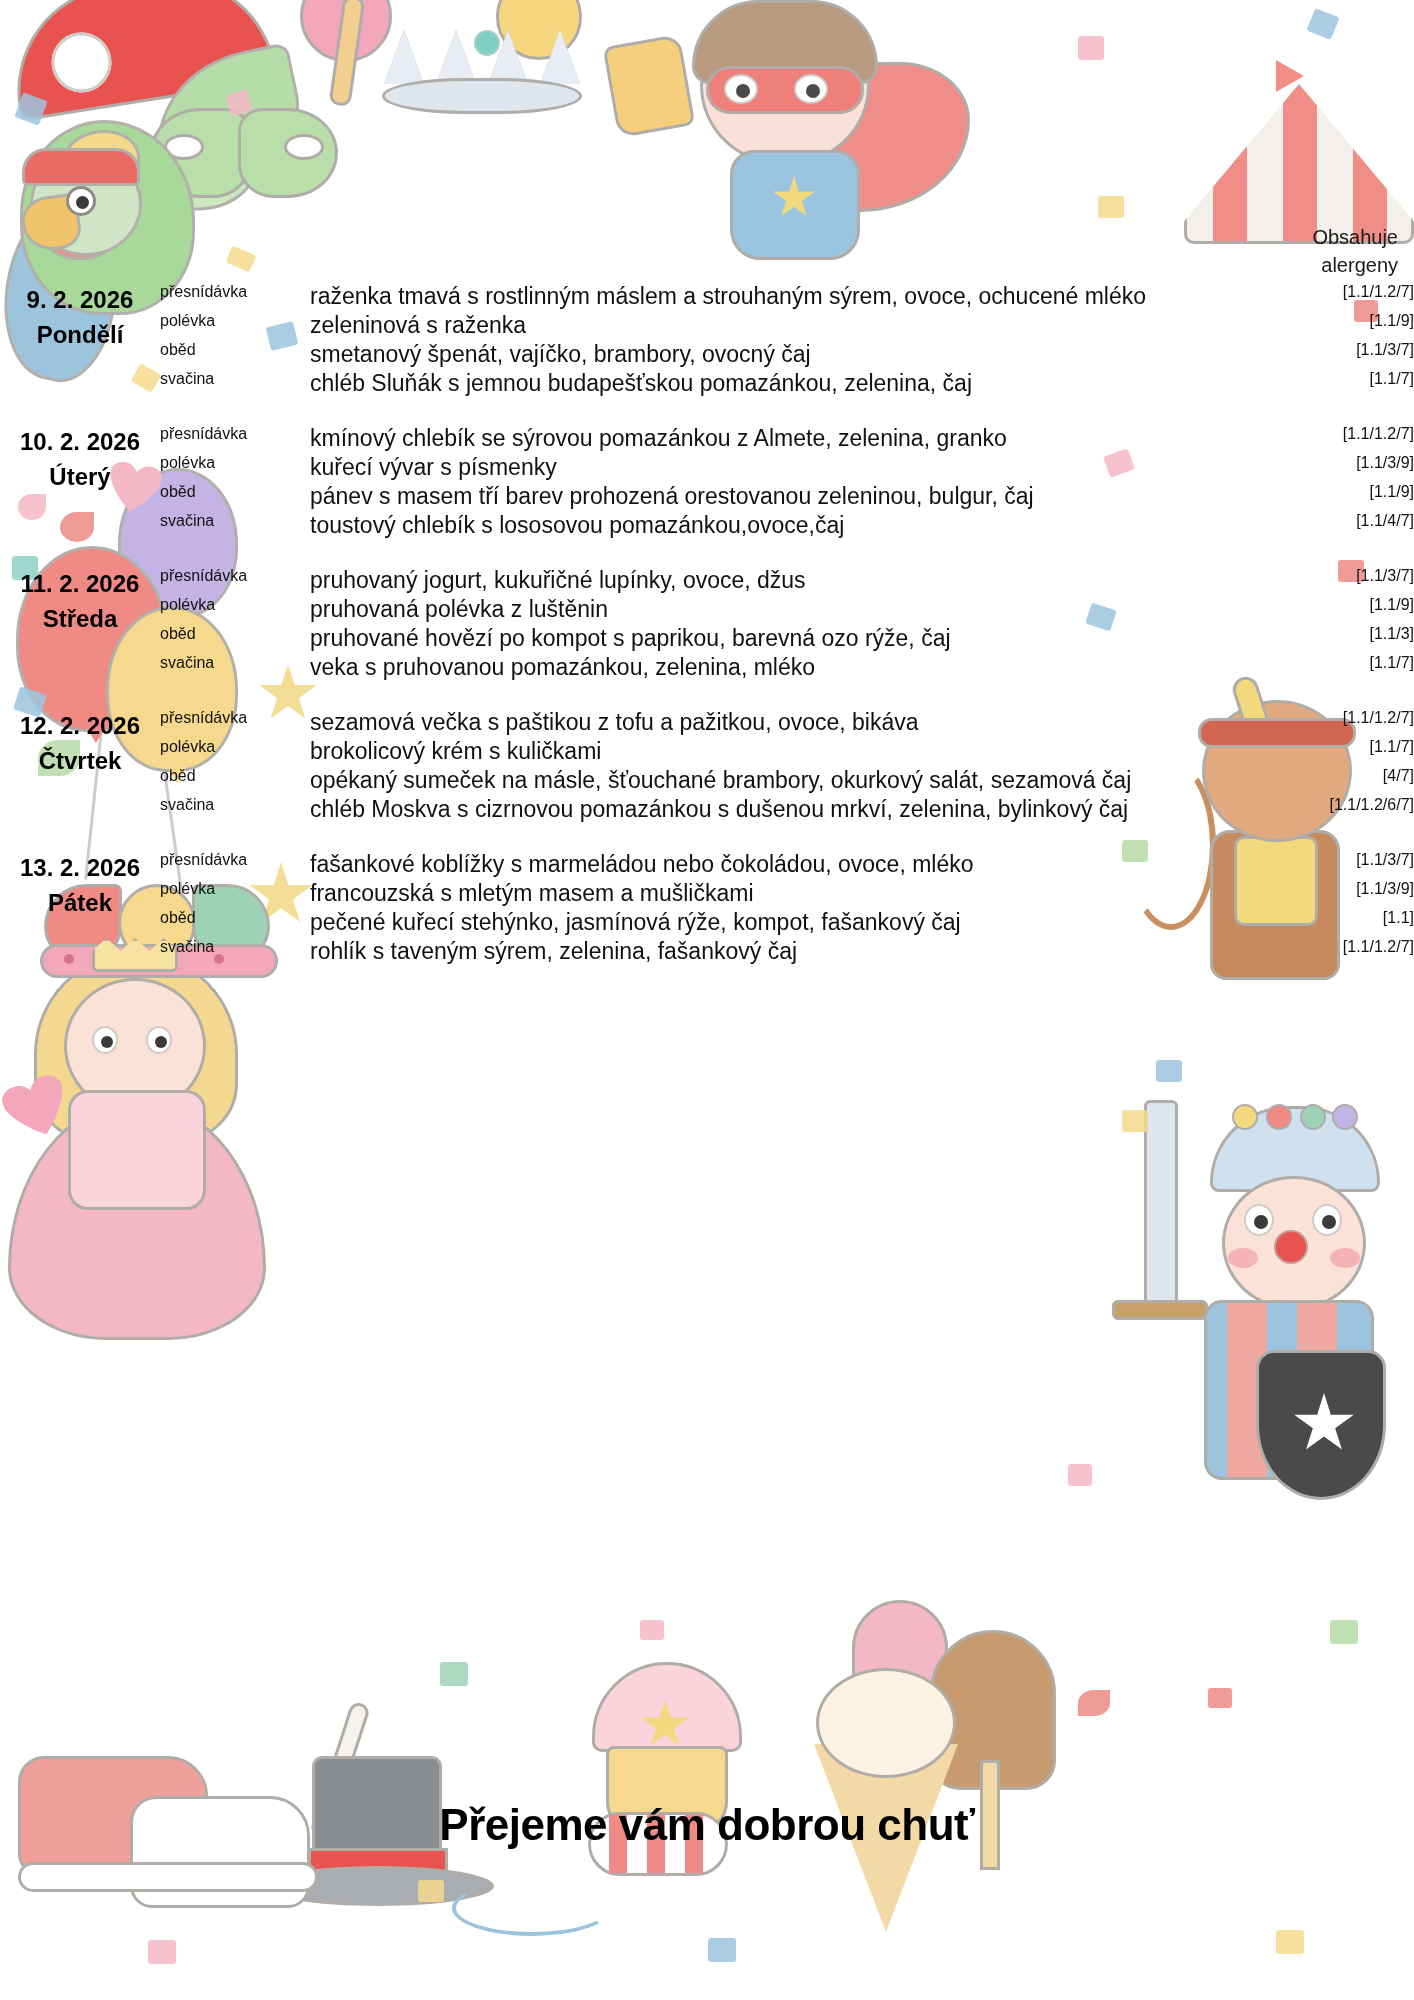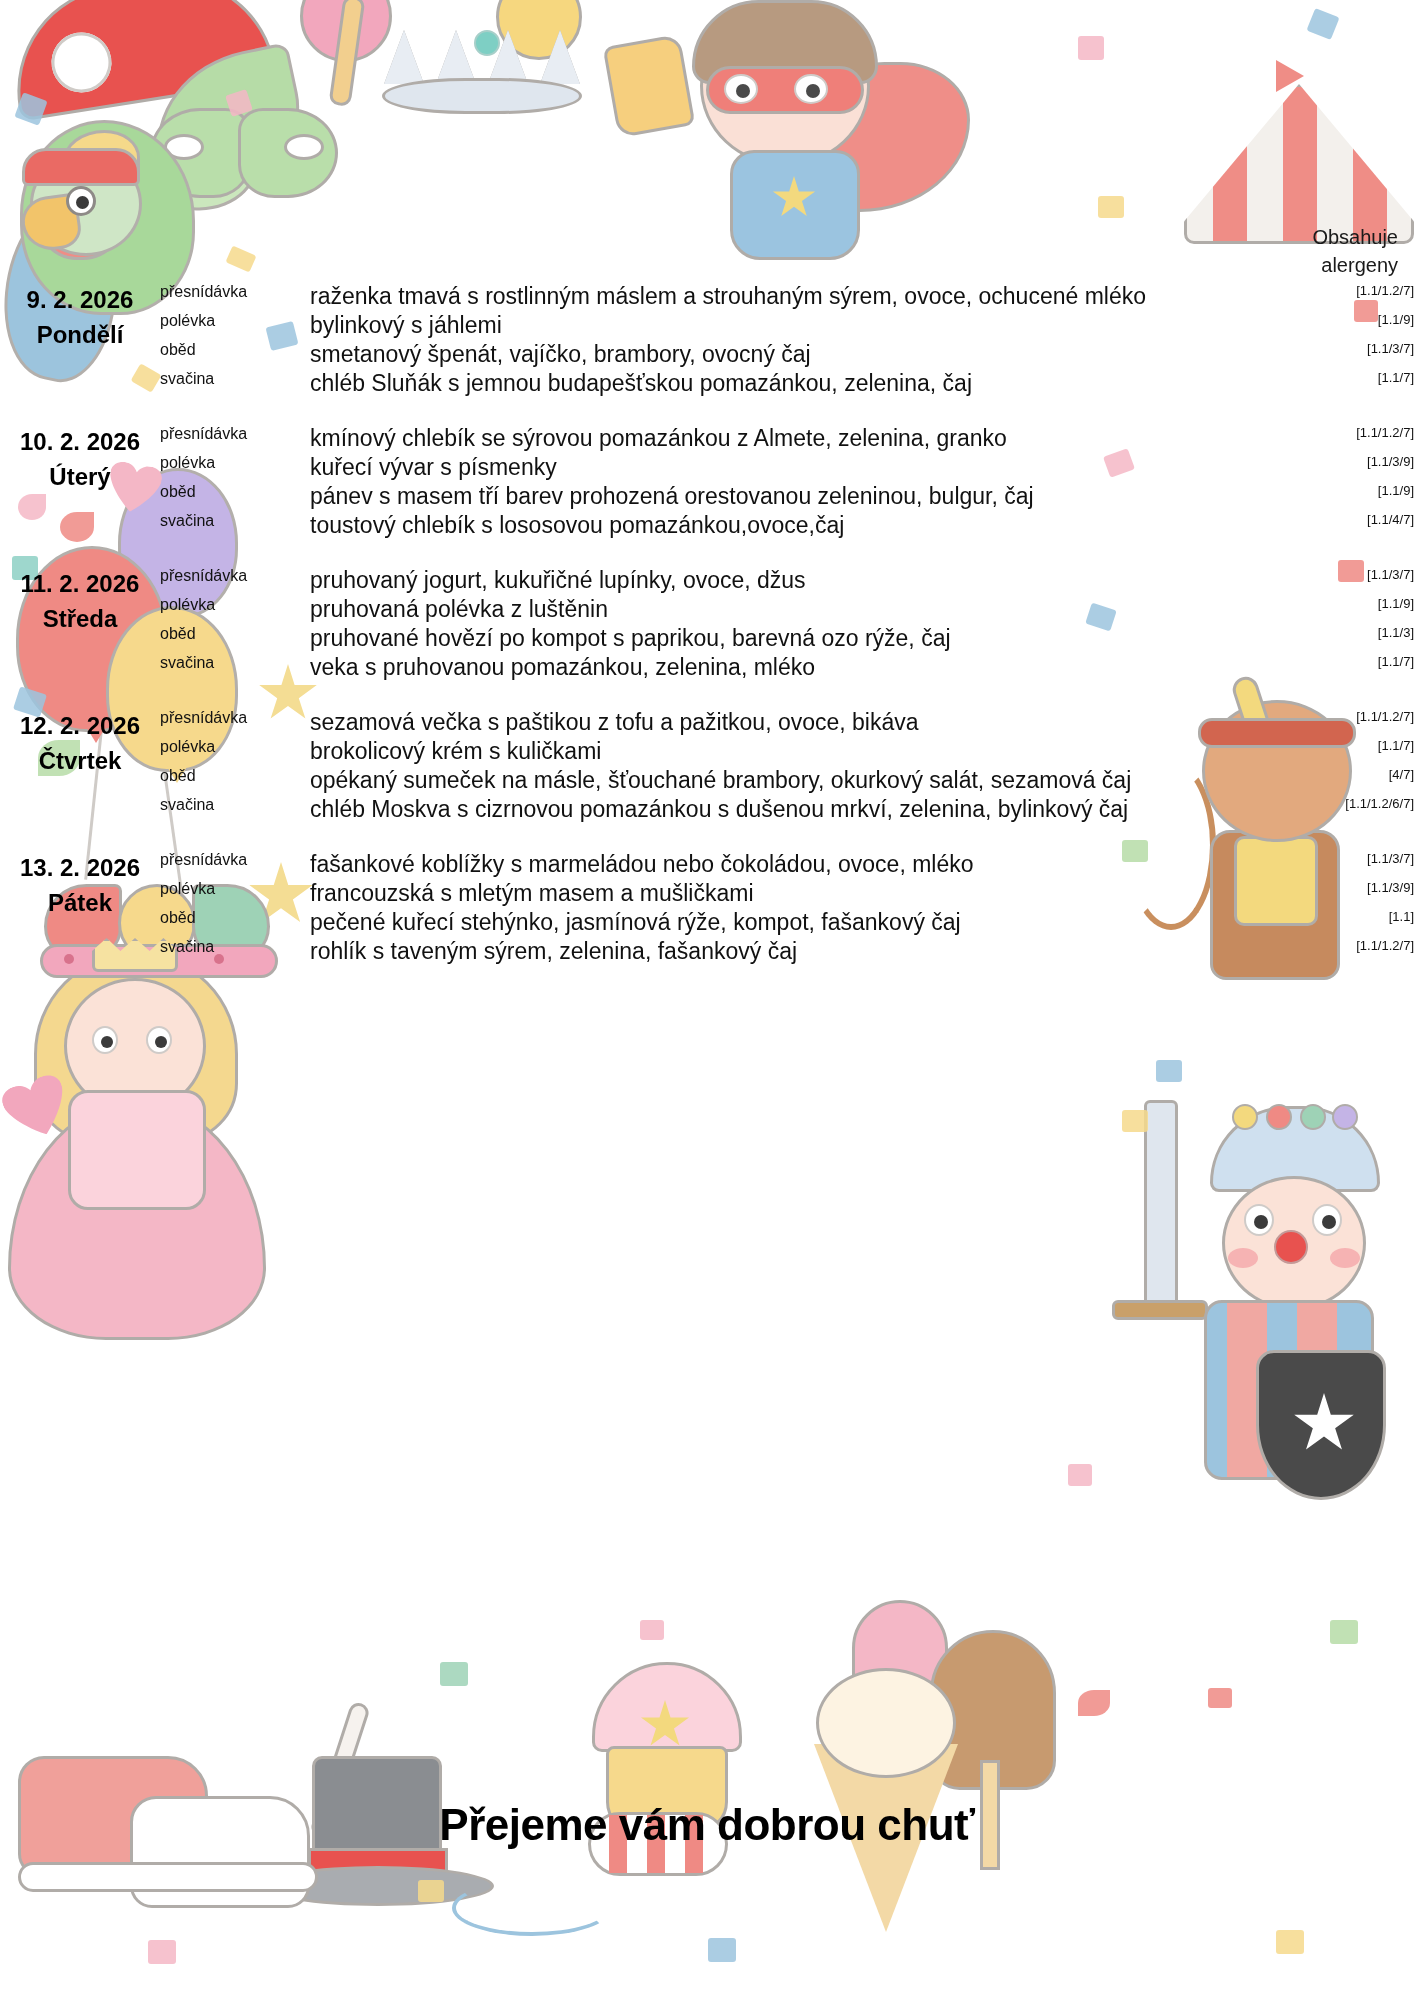--- a/index.html
+++ b/index.html
@@ -72,21 +72,21 @@
     white-space:nowrap;
   }
   .food-text {
     font-size:23px; color:#111;
     text-align:justify;
     text-justify:inter-word;
     padding-right:14px;
   }
   .food-text.nojust { text-align:left; }
   .alg-text {
-    font-size:13px; color:#111;
+    font-size:16px; color:#111;
     text-align:right;
     padding-right:6px;
     white-space:nowrap;
   }
   tr.meal-row > td { padding-bottom:2px; }
   tr.spacer td { height:26px; }
 
   .note {
     position:absolute; left:0; right:0; top:1717px;
     text-align:center;
@@ -500,21 +500,21 @@
     </colgroup>
     <tbody id="menu-body">
         <tr class="meal-row">
           <td rowspan="4" class="date-box"><span>9. 2. 2026</span><span class="dow">Pondělí</span></td>
           <td class="meal-label">přesnídávka</td>
           <td class="food-text">raženka tmavá s rostlinným máslem a strouhaným sýrem, ovoce, ochucené mléko</td>
           <td class="alg-text">[1.1/1.2/7]</td>
         </tr>
         <tr class="meal-row">
           <td class="meal-label">polévka</td>
-          <td class="food-text nojust">bylinkový s jáhlemi</td>
+          <td class="food-text nojust">zeleninová s raženka</td>
           <td class="alg-text">[1.1/9]</td>
         </tr>
         <tr class="meal-row">
           <td class="meal-label">oběd</td>
           <td class="food-text nojust">smetanový špenát, vajíčko, brambory, ovocný čaj</td>
           <td class="alg-text">[1.1/3/7]</td>
         </tr>
         <tr class="meal-row">
           <td class="meal-label">svačina</td>
           <td class="food-text">chléb Sluňák s jemnou budapešťskou pomazánkou, zelenina, čaj</td>

